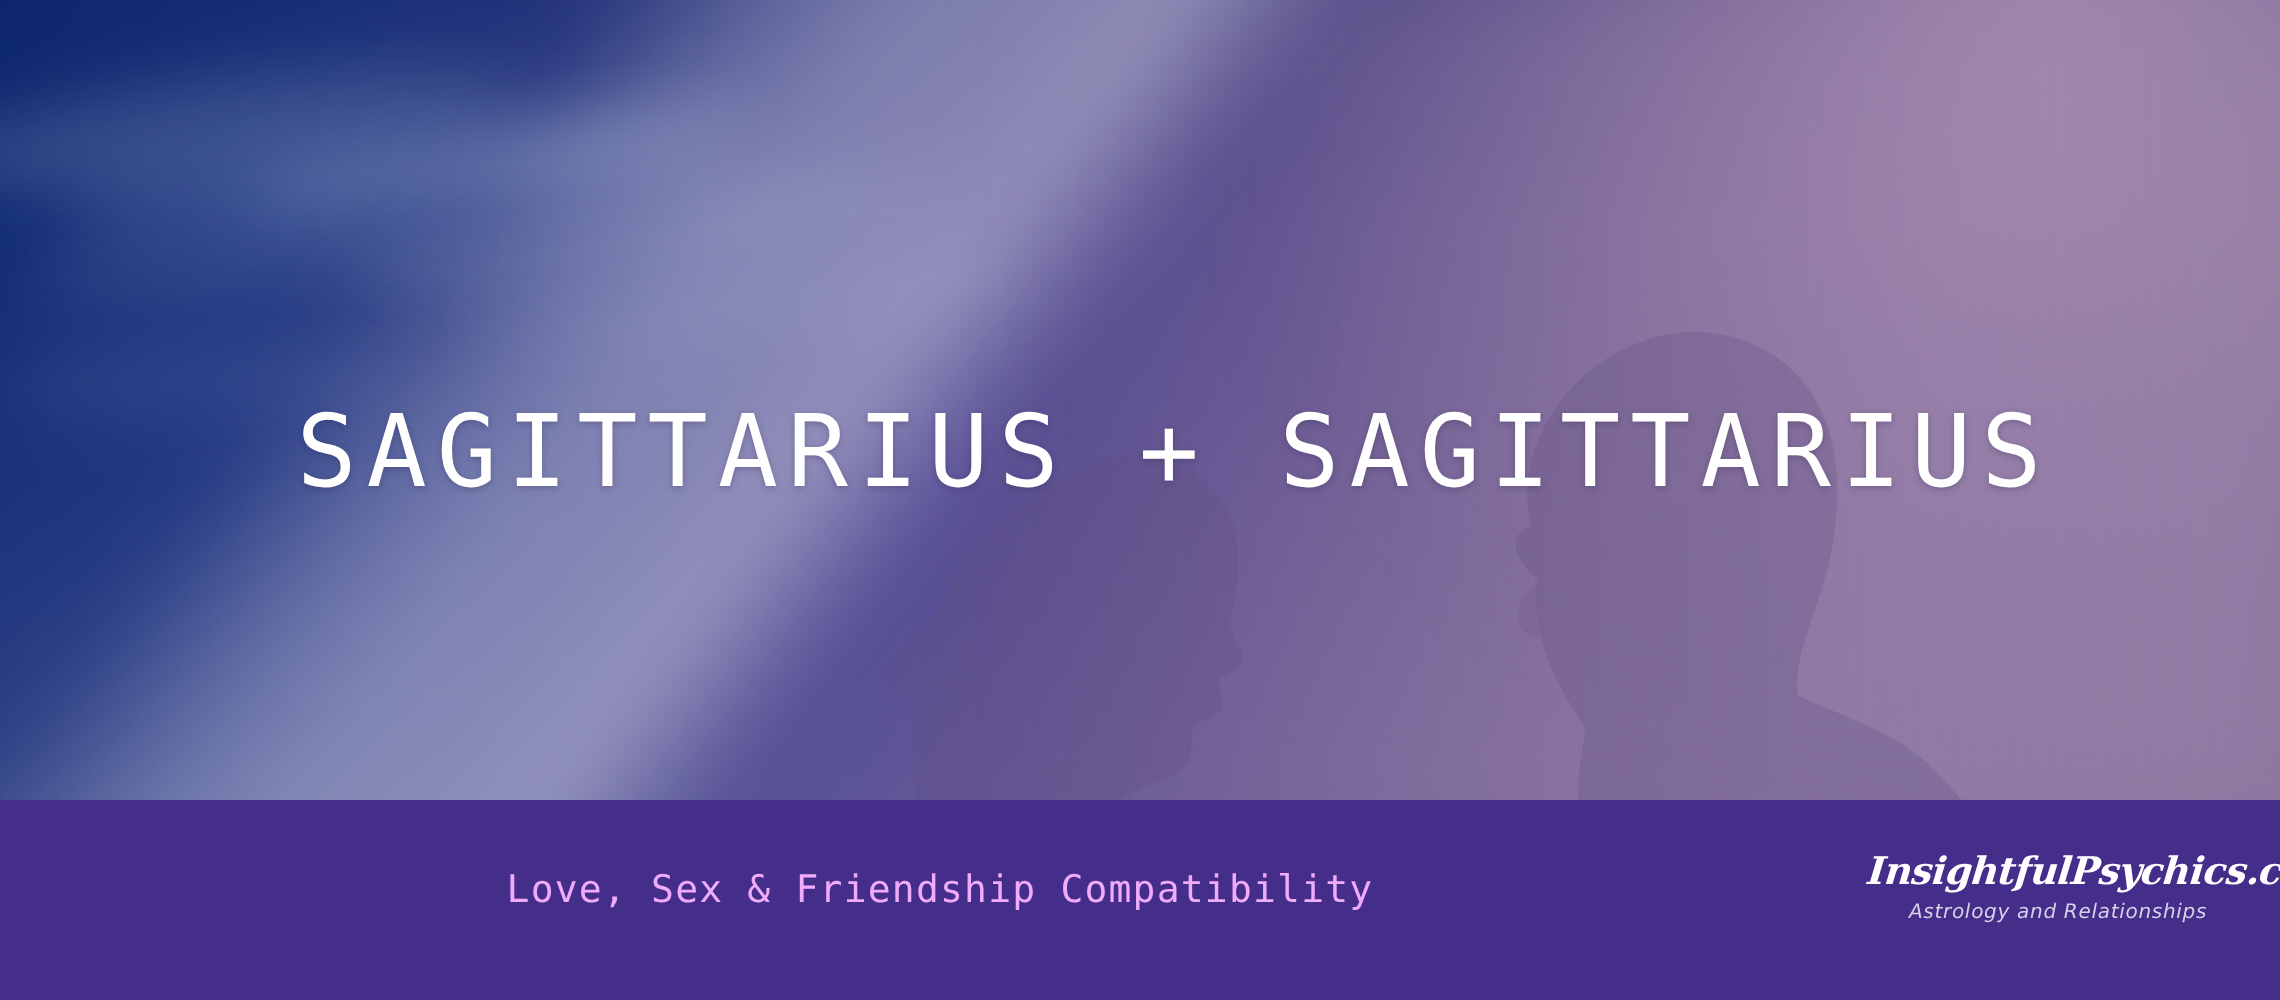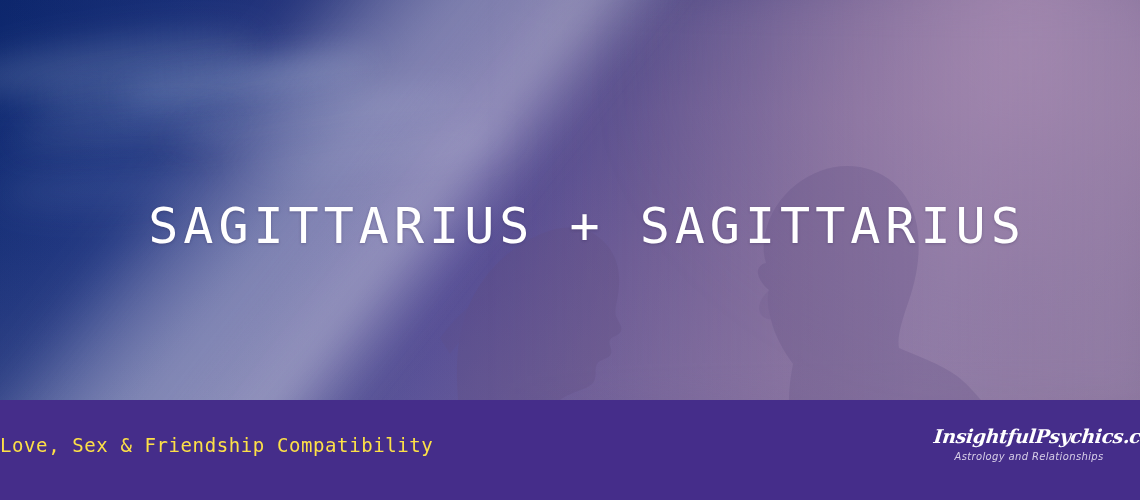--- a/index.html
+++ b/index.html
@@ -166,22 +166,22 @@
     left: 0; top: 400px;
     width: 1140px;
     height: 100px;
     background: #452d8a;
   }
   .footer-subtitle {
     position: absolute;
     left: 0;
     width: 1140px;
     top: 32px;
-    text-align: left;
-    color: #fde047;
+    text-align: center;
+    color: #f0abfc;
     font-family: "DejaVu Sans Mono", monospace;
     font-size: 19px;
     font-weight: 400;
     letter-spacing: 0.6px;
     line-height: 26px;
     white-space: nowrap;
     padding-right: 200px;
     box-sizing: border-box;
   }
 

